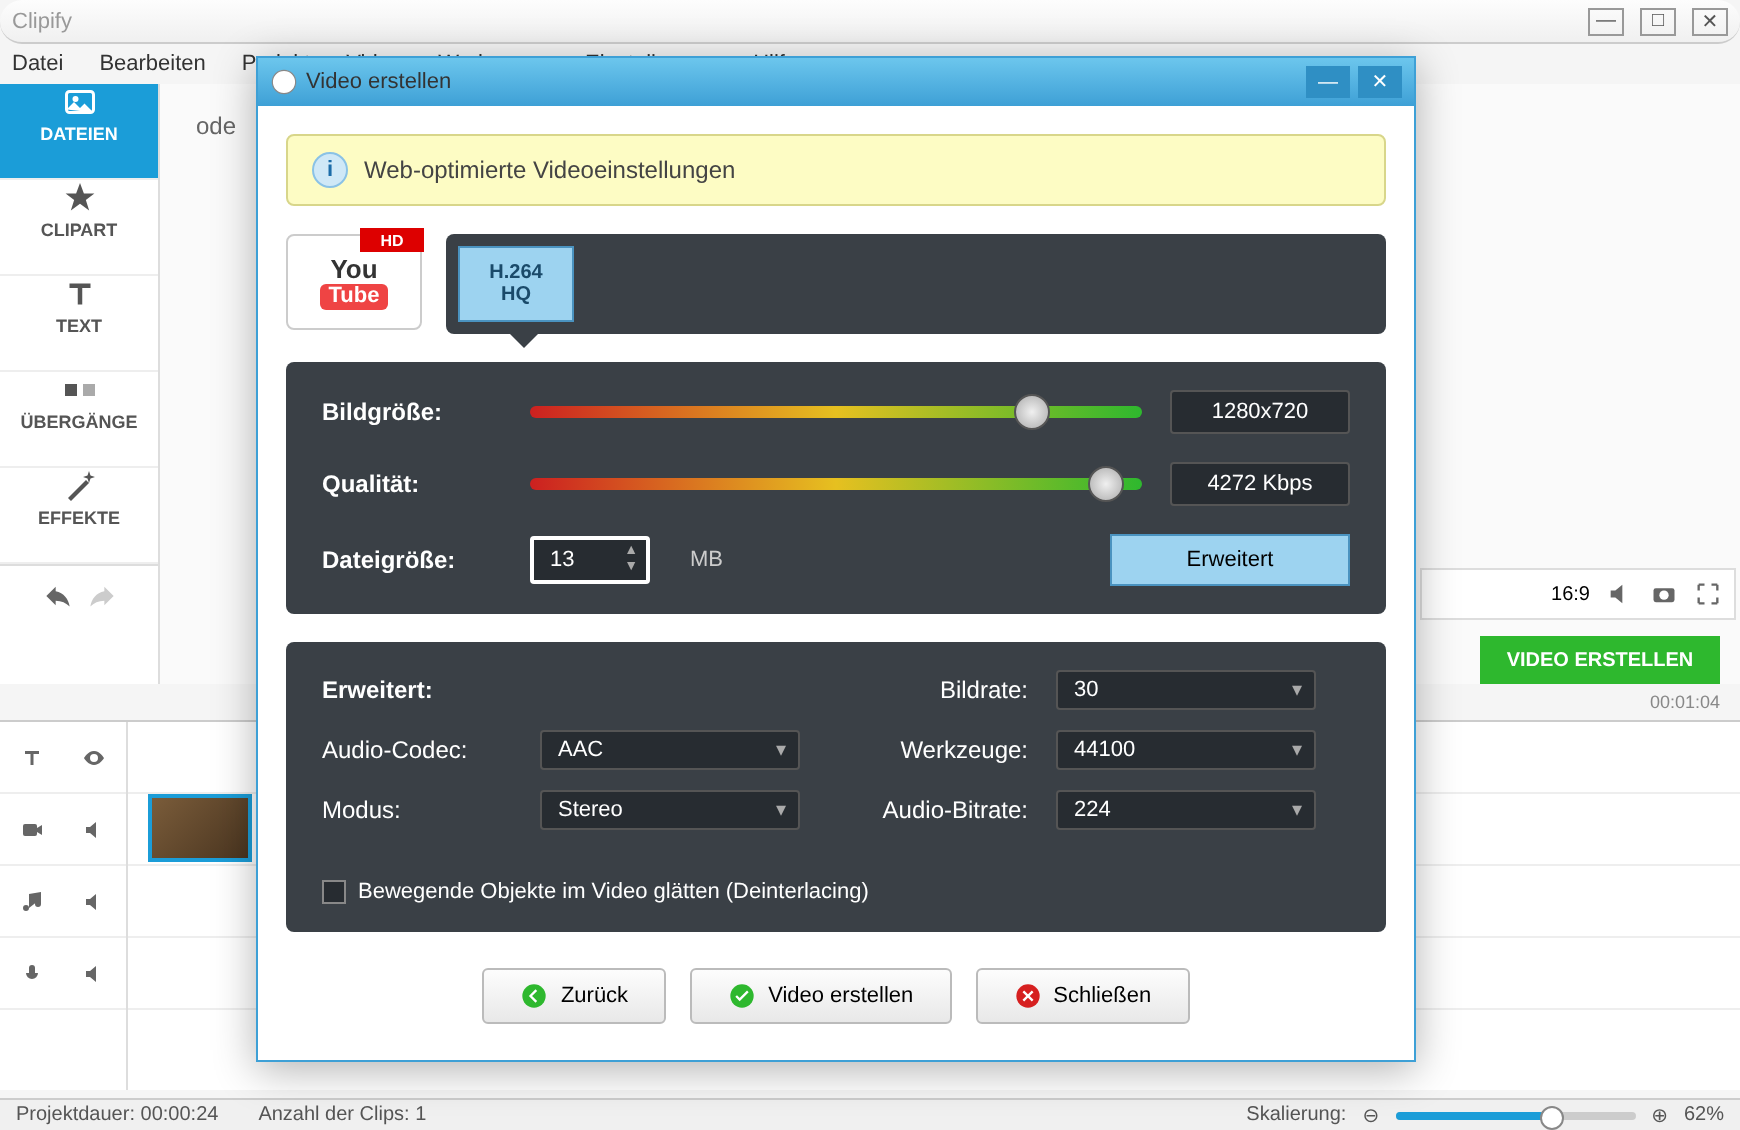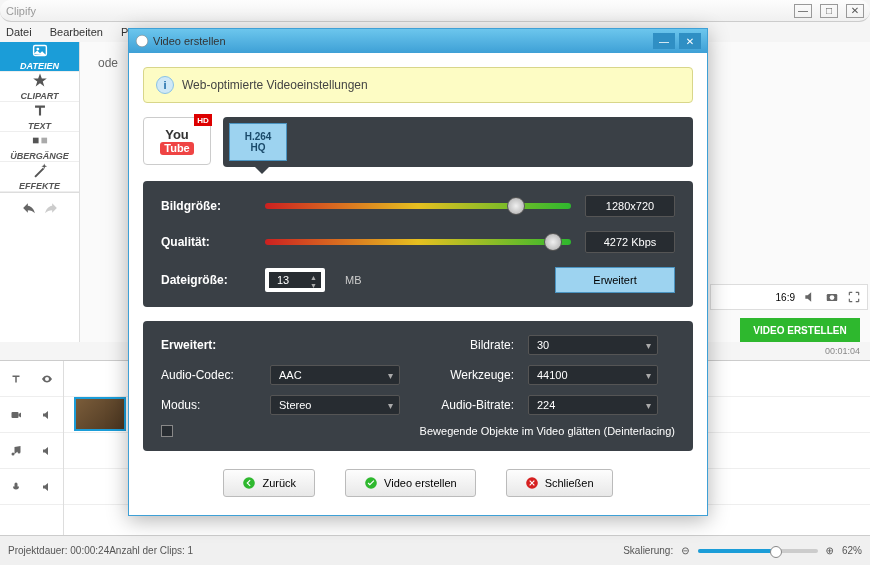--- a/index.html
+++ b/index.html
@@ -9,21 +9,21 @@
 .titlebar .logo { font-weight: bold; color: #333; }
 .titlebar .logo span { color: #999; font-weight: normal; }
 .winbtns { margin-left: auto; display: flex; gap: 8px; }
 .winbtns div { width: 18px; height: 14px; border: 1px solid #999; display: flex; align-items: center; justify-content: center; font-size: 10px; color: #555; cursor: pointer; }
 
 .menubar { height: 20px; background: #f5f5f5; display: flex; align-items: center; padding: 0 6px; font-size: 11px; gap: 18px; color: #333; }
 .menubar span { cursor: pointer; }
 
 .main-area { display: flex; height: 300px; }
 .left-panel { width: 80px; background: #fff; border-right: 1px solid #ddd; }
-.tab { height: 30px; display: flex; flex-direction: column; align-items: center; font-size: 9px; font-weight: bold; color: #555; border-bottom: 1px solid #eee; cursor: pointer; gap: 2px; font-style: italic; }
+.tab { height: 48px; display: flex; flex-direction: column; align-items: center; font-size: 9px; font-weight: bold; color: #555; border-bottom: 1px solid #eee; cursor: pointer; gap: 2px; }
 .tab.active { background: #1b9dd8; color: #fff; }
 .tab svg { width: 18px; height: 18px; }
 .toolrow { height: 30px; display: flex; align-items: center; justify-content: center; gap: 8px; border-top: 1px solid #ddd; }
 .toolrow svg { width: 14px; height: 14px; }
 
 .center { flex: 1; background: #fafafa; padding: 14px 18px; font-size: 12px; color: #666; }
 
 .preview-bar { position: absolute; right: 2px; top: 284px; width: 158px; height: 26px; background: #fff; border: 1px solid #ddd; display: flex; align-items: center; justify-content: flex-end; gap: 8px; padding: 0 6px; font-size: 10px; }
 .preview-bar svg { width: 14px; height: 14px; }
 
@@ -32,67 +32,67 @@
 .time-labels { position: absolute; right: 10px; top: 346px; width: 160px; display: flex; justify-content: space-between; font-size: 9px; color: #888; }
 
 .timeline-area { position: absolute; left: 0; top: 360px; right: 0; bottom: 20px; background: #fff; border-top: 1px solid #ccc; display: flex; }
 .tl-left { width: 64px; border-right: 1px solid #ddd; }
 .tl-row { height: 36px; border-bottom: 1px solid #eee; display: flex; align-items: center; justify-content: space-around; }
 .tl-row svg { width: 12px; height: 12px; fill: #666; }
 .tl-tracks { flex: 1; position: relative; }
 .tl-track { height: 36px; border-bottom: 1px solid #eee; }
 .clip-thumb { position: absolute; left: 10px; top: 36px; width: 52px; height: 34px; background: linear-gradient(135deg,#7a5c3a,#4a3520); border: 2px solid #1b9dd8; }
 
-.statusbar { position: absolute; left: 0; right: 0; bottom: 0; height: 30px; background: #f0f0f0; border-top: 1px solid #ccc; display: flex; align-items: center; font-size: 10px; color: #555; padding: 0 8px; }
+.statusbar { position: absolute; left: 0; right: 0; bottom: 0; height: 16px; background: #f0f0f0; border-top: 1px solid #ccc; display: flex; align-items: center; font-size: 10px; color: #555; padding: 0 8px; gap: 20px; }
 .statusbar .right { margin-left: auto; display: flex; align-items: center; gap: 8px; }
 .zoom-slider { width: 120px; height: 4px; background: #ccc; position: relative; border-radius: 2px; }
 .zoom-slider::before { content:''; position:absolute; left:0; top:0; height:100%; width:62%; background:#1b9dd8; border-radius:2px; }
 .zoom-slider::after { content:''; position:absolute; left:60%; top:-3px; width:10px; height:10px; background:#fff; border:1px solid #888; border-radius:50%; }
 
 
 .dialog { position: absolute; left: 128px; top: 28px; width: 580px; background: #fff; border: 1px solid #3ea0d6; box-shadow: 0 4px 20px rgba(0,0,0,0.3); }
 .dlg-title { height: 24px; background: linear-gradient(#6cc6ed,#3ea0d6); display: flex; align-items: center; padding: 0 6px; font-size: 11px; color: #333; }
 .dlg-title svg { width: 14px; height: 14px; margin-right: 4px; }
 .dlg-tbtns { margin-left: auto; display: flex; gap: 4px; }
 .dlg-tbtns div { width: 22px; height: 16px; background: #2f8fc4; display: flex; align-items: center; justify-content: center; color: #fff; font-size: 10px; cursor:pointer; }
 
 .dlg-body { padding: 14px; }
 
 .info-banner { background: #fdfcc4; border: 1px solid #d8d68a; border-radius: 4px; padding: 8px 12px; font-size: 12px; color: #444; display: flex; align-items: center; gap: 8px; margin-bottom: 14px; }
 .info-banner .icon { width: 18px; height: 18px; border-radius: 50%; background: #cfe8f7; border: 1px solid #8ac2e6; display: flex; align-items: center; justify-content: center; color: #1b6ca8; font-size: 11px; font-weight: bold; }
 
 .preset-row { display: flex; gap: 12px; margin-bottom: 14px; }
 .yt-logo { width: 68px; height: 48px; background: #fff; border: 1px solid #ccc; border-radius: 4px; position: relative; display: flex; flex-direction: column; align-items: center; justify-content: center; }
-.yt-logo .hd { position: absolute; right: -2px; top: -4px; width: 18px; height: 12px; background: #d00; color: #fff; font-size: 8px; font-weight: bold; display: flex; align-items: center; justify-content: center; }
+.yt-logo .hd { position: absolute; right: -2px; top: -4px; width: 32px; height: 12px; background: #d00; color: #fff; font-size: 8px; font-weight: bold; display: flex; align-items: center; justify-content: center; }
 .yt-logo .you { font-size: 13px; font-weight: bold; color: #333; line-height: 1; }
 .yt-logo .tube { font-size: 11px; font-weight: bold; background: #ef4444; color: #fff; padding: 1px 4px; border-radius: 3px; line-height: 1; margin-top: 1px; }
 .codec-strip { flex: 1; background: #3a4046; border-radius: 4px; display: flex; align-items: center; padding: 6px; position: relative; }
 .codec-box { width: 58px; height: 38px; background: #9dd3f0; border: 1px solid #4a93c0; display: flex; flex-direction: column; align-items: center; justify-content: center; font-size: 10px; font-weight: bold; color: #1a4a6a; }
 .codec-strip::after { content:''; position:absolute; left: 32px; bottom:-7px; width:0; height:0; border-left:7px solid transparent; border-right:7px solid transparent; border-top:7px solid #3a4046; }
 
 .settings-box { background: #3a4046; border-radius: 4px; padding: 14px 18px; margin-bottom: 14px; }
 .slider-row { display: flex; align-items: center; margin-bottom: 14px; gap: 14px; }
 .slider-row label { width: 90px; font-size: 12px; font-weight: bold; color: #fff; }
 .gradient-slider { flex: 1; height: 6px; border-radius: 3px; background: linear-gradient(to right, #cc2020, #e6c020, #2eb82e); position: relative; }
 .gradient-slider .handle { position: absolute; top: -6px; width: 18px; height: 18px; background: radial-gradient(#f0f0f0,#aaa); border-radius: 50%; border: 1px solid #555; transform: translateX(-50%); }
 .slider-value { width: 90px; height: 22px; background: #272c31; border: 1px solid #555; color: #fff; font-size: 11px; display: flex; align-items: center; justify-content: center; border-radius: 2px; }
-.spinner { width: 60px; height: 24px; background: #272c31; border: 4px solid #ffffff; color: #fff; display: flex; align-items: center; padding: 0 8px; font-size: 11px; position: relative; border-radius: 2px; }
+.spinner { width: 60px; height: 24px; background: #272c31; border: 2px solid #ffffff; color: #fff; display: flex; align-items: center; padding: 0 8px; font-size: 11px; position: relative; border-radius: 2px; }
 .spinner .arrows { position:absolute; right:4px; top:2px; display:flex; flex-direction:column; font-size:7px; color:#aaa; line-height:8px; }
 .unit { color: #ccc; font-size: 11px; margin-left: 6px; }
 .adv-btn { margin-left: auto; width: 120px; height: 26px; background: #9dd3f0; border: 1px solid #4a93c0; font-size: 11px; display: flex; align-items: center; justify-content: center; cursor:pointer; }
 
 .adv-grid { display: grid; grid-template-columns: 95px 130px 100px 130px; gap: 10px 14px; align-items: center; }
 .adv-grid label { font-size: 12px; color: #fff; text-align: left; }
 .adv-grid label.r { text-align: right; }
 .select { height: 20px; background: #272c31; border: 1px solid #555; color: #fff; font-size: 11px; display: flex; align-items: center; padding: 0 8px; position: relative; border-radius: 2px; }
 .select::after { content:'▾'; position:absolute; right:6px; color:#aaa; font-size:10px; }
-.checkbox-row { display: flex; align-items: center; gap: 6px; color: #fff; font-size: 11px; margin-top: 10px; justify-content: space-between; }
+.checkbox-row { display: flex; align-items: center; gap: 6px; color: #fff; font-size: 11px; margin-top: 25px; }
 .checkbox-row .cb { width: 12px; height: 12px; border: 1px solid #888; background: #272c31; }
 
-.btn-row { display: flex; justify-content: center; gap: 30px; padding: 4px 0; }
+.btn-row { display: flex; justify-content: center; gap: 12px; padding: 4px 0; }
 .btn { height: 28px; padding: 0 18px; background: linear-gradient(#fdfdfd,#e8e8e8); border: 1px solid #bbb; border-radius: 3px; font-size: 11px; display: flex; align-items: center; gap: 6px; cursor:pointer; }
 .btn svg { width: 14px; height: 14px; }
 </style>
 </head>
 <body>
 
 <div class="titlebar">
   <span class="logo"><span>Clip</span><span>ify</span></span>
   <div class="winbtns">
     <div>—</div>

